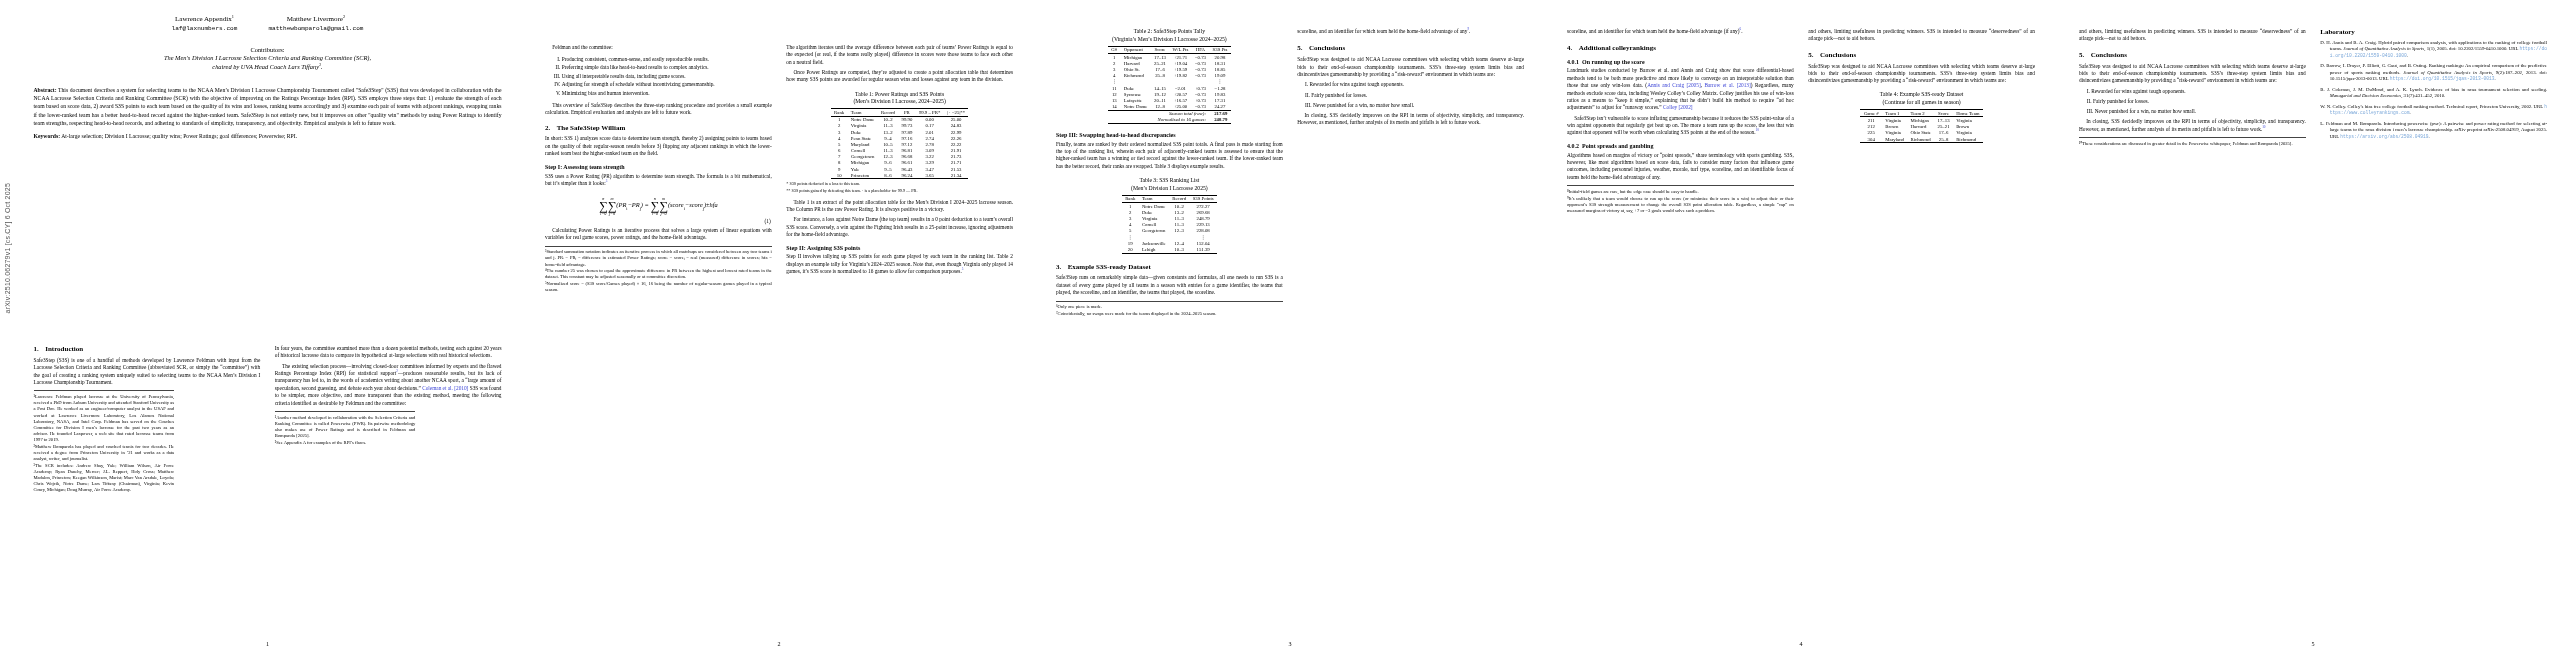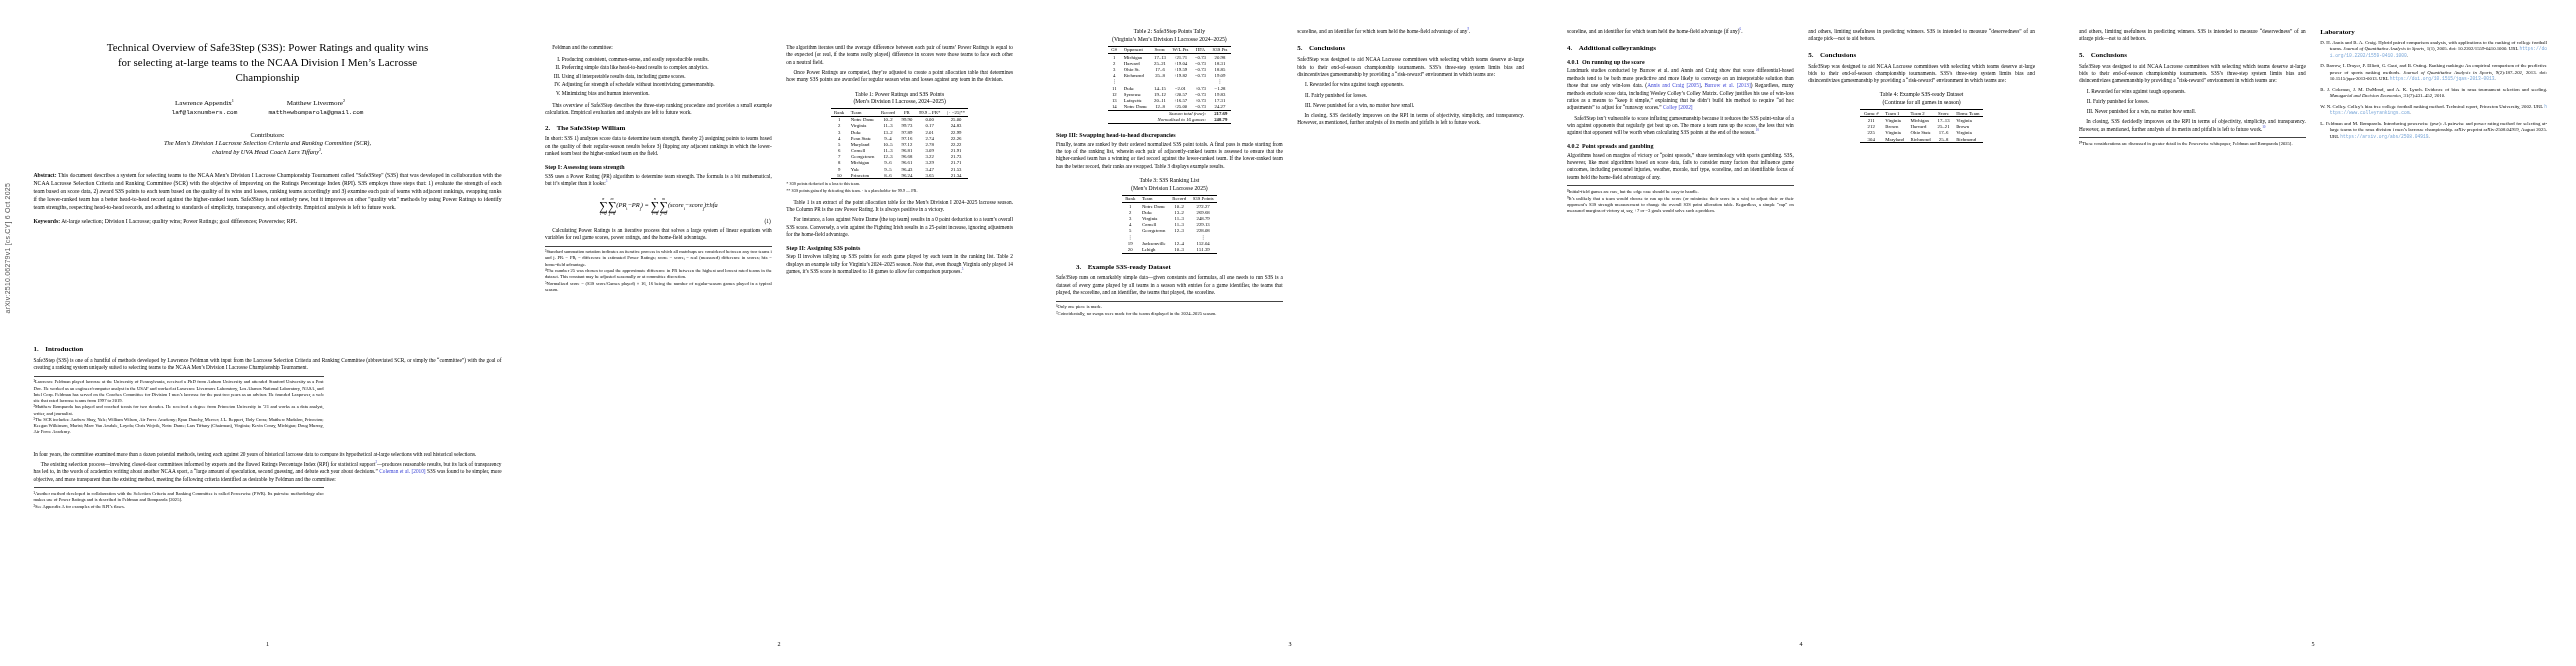--- a/index.html
+++ b/index.html
@@ -82,25 +82,20 @@
   .ref i{font-style:italic;}
 </style>
 </head>
 <body>
 
 <div class="sheet">
 
   <div class="arxiv-stamp">arXiv:2510.06279v1  [cs.CY]  6 Oct 2025</div>
 
   <div class="page p1">
-    <div class="ttl">
-      <span>Technical Overview of Safe3Step (S3S): Power Ratings and quality wins</span><br>
-      <span>for selecting at-large teams to the NCAA Division I Men’s Lacrosse</span><br>
-      <span>Championship</span>
-    </div>
 
     <div class="authors">
       <div class="au">
         <div class="nm"><span>Lawrence Appendix</span><sup>1</sup></div>
         <div class="em">laf@laxnumbers.com</div>
       </div>
       <div class="au">
         <div class="nm"><span>Matthew Livermore</span><sup>2</sup></div>
         <div class="em">matthewbomparola@gmail.com</div>
       </div>
@@ -114,21 +109,21 @@
 
     <div class="abs">
       <b>Abstract:</b>
       <span>This document describes a system for selecting teams to the NCAA Men’s Division I Lacrosse Championship Tournament called "Safe3Step" (S3S) that was developed in collaboration with the NCAA Lacrosse Selection Criteria and Ranking Committee (SCR) with the objective of improving on the Ratings Percentage Index (RPI). S3S employs three steps that: 1) evaluate the strength of each team based on score data, 2) award S3S points to each team based on the quality of its wins and losses, ranking teams accordingly and 3) examine each pair of teams with adjacent rankings, swapping ranks if the lower-ranked team has a better head-to-head record against the higher-ranked team. Safe3Step is not entirely new, but it improves on other "quality win" methods by using Power Ratings to identify team strengths, respecting head-to-head records, and adhering to standards of simplicity, transparency, and objectivity. Empirical analysis is left to future work.</span>
     </div>
     <div class="kw">
       <b>Keywords:</b>
       <span>At-large selection; Division I Lacrosse; quality wins; Power Ratings; goal differences; Powerwise; RPI.</span>
     </div>
 
-    <div class="cols" style="top:345px;flex-direction:column;">
+    <div class="cols" style="top:345px;">
       <div class="col">
         <h2 class="sec">
           <span class="n">1.</span><span>Introduction</span>
         </h2>
         <p class="bd">Safe3Step (S3S) is one of a handful of methods developed by Lawrence Feldman with input from the Lacrosse Selection Criteria and Ranking Committee (abbreviated SCR, or simply the “committee”) with the goal of creating a ranking system uniquely suited to selecting teams to the NCAA Men’s Division I Lacrosse Championship Tournament.</p>
         <div class="fn">
           <p>¹Lawrence Feldman played lacrosse at the University of Pennsylvania, received a PhD from Auburn University and attended Stanford University as a Post Doc. He worked as an engineer/computer analyst in the USAF and worked at Lawrence Livermore Laboratory, Los Alamos National Laboratory, NASA, and Intel Corp. Feldman has served on the Coaches Committee for Division I men’s lacrosse for the past two years as an advisor. He founded Laxpower, a web site that rated lacrosse teams from 1997 to 2019.</p>
           <p>²Matthew Bomparola has played and coached tennis for two decades. He received a degree from Princeton University in ’21 and works as a data analyst, writer, and journalist.</p>
           <p>³The SCR includes: Andrew Shay, Yale; William Wilson, Air Force Academy; Ryan Danehy, Mercer; J.L. Reppert, Holy Cross; Matthew Madalon, Princeton; Keegan Wilkinson, Marist; Marc Van Arsdale, Loyola; Chris Wojcik, Notre Dame; Lars Tiffany (Chairman), Virginia; Kevin Conry, Michigan; Doug Murray, Air Force Academy.</p>
         </div>
@@ -464,21 +459,21 @@
               </tr>
             <tr class="rule-bot">
                 <td class="c">20</td>
                 <td class="l">Lehigh</td>
                 <td class="c">10–3</td>
                 <td class="c">151.39</td>
               </tr>
           </tbody>
         </table>
 
-        <h2 class="sec" style="margin-top:9px;margin-left:20px;">
+        <h2 class="sec" style="margin-top:9px;">
           <span class="n">3.</span><span>Example S3S-ready Dataset</span>
         </h2>
         <p class="bd">Safe3Step runs on remarkably simple data—given constants and formulas, all one needs to run S3S is a dataset of every game played by all teams in a season with entries for a game identifier, the teams that played, the scoreline, and an identifier, the teams that played, the scoreline.</p>
 
         <div class="fn fnwide">
           <p>⁶Only one piece is made.</p>
           <p>⁷Coincidentally, no swaps were made for the teams displayed in the 2024–2025 season.</p>
         </div>
       </div>
 

